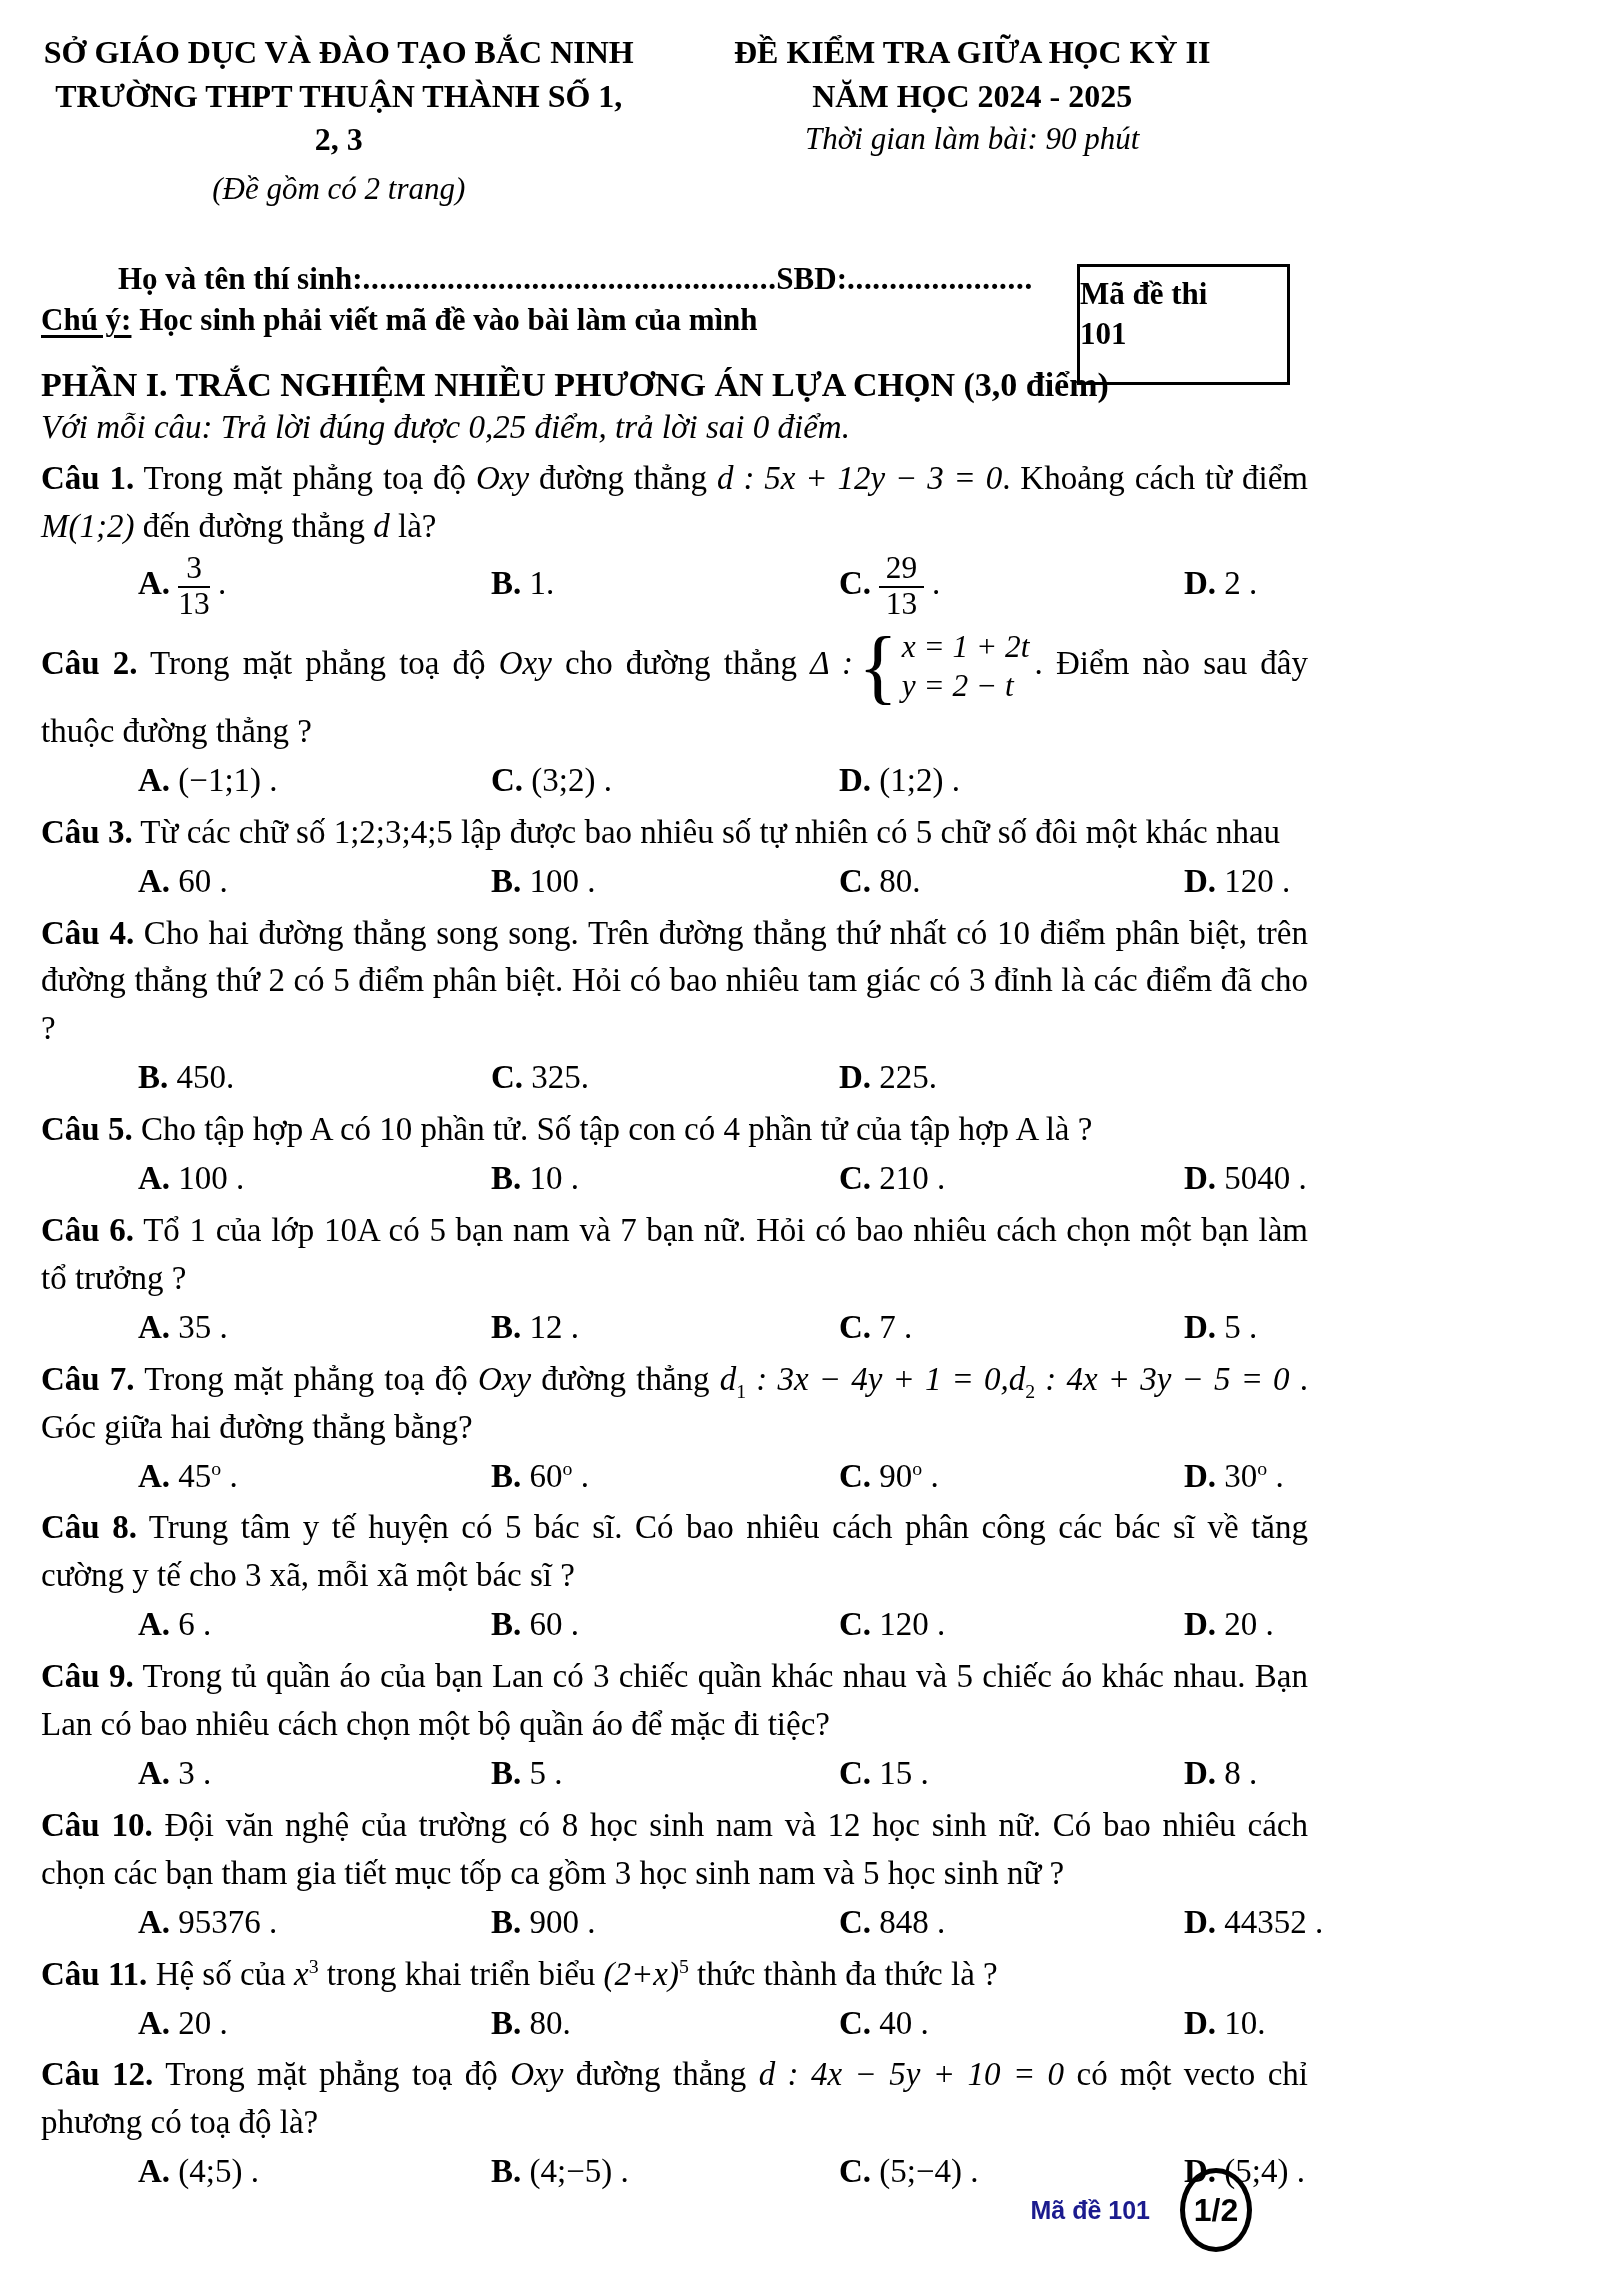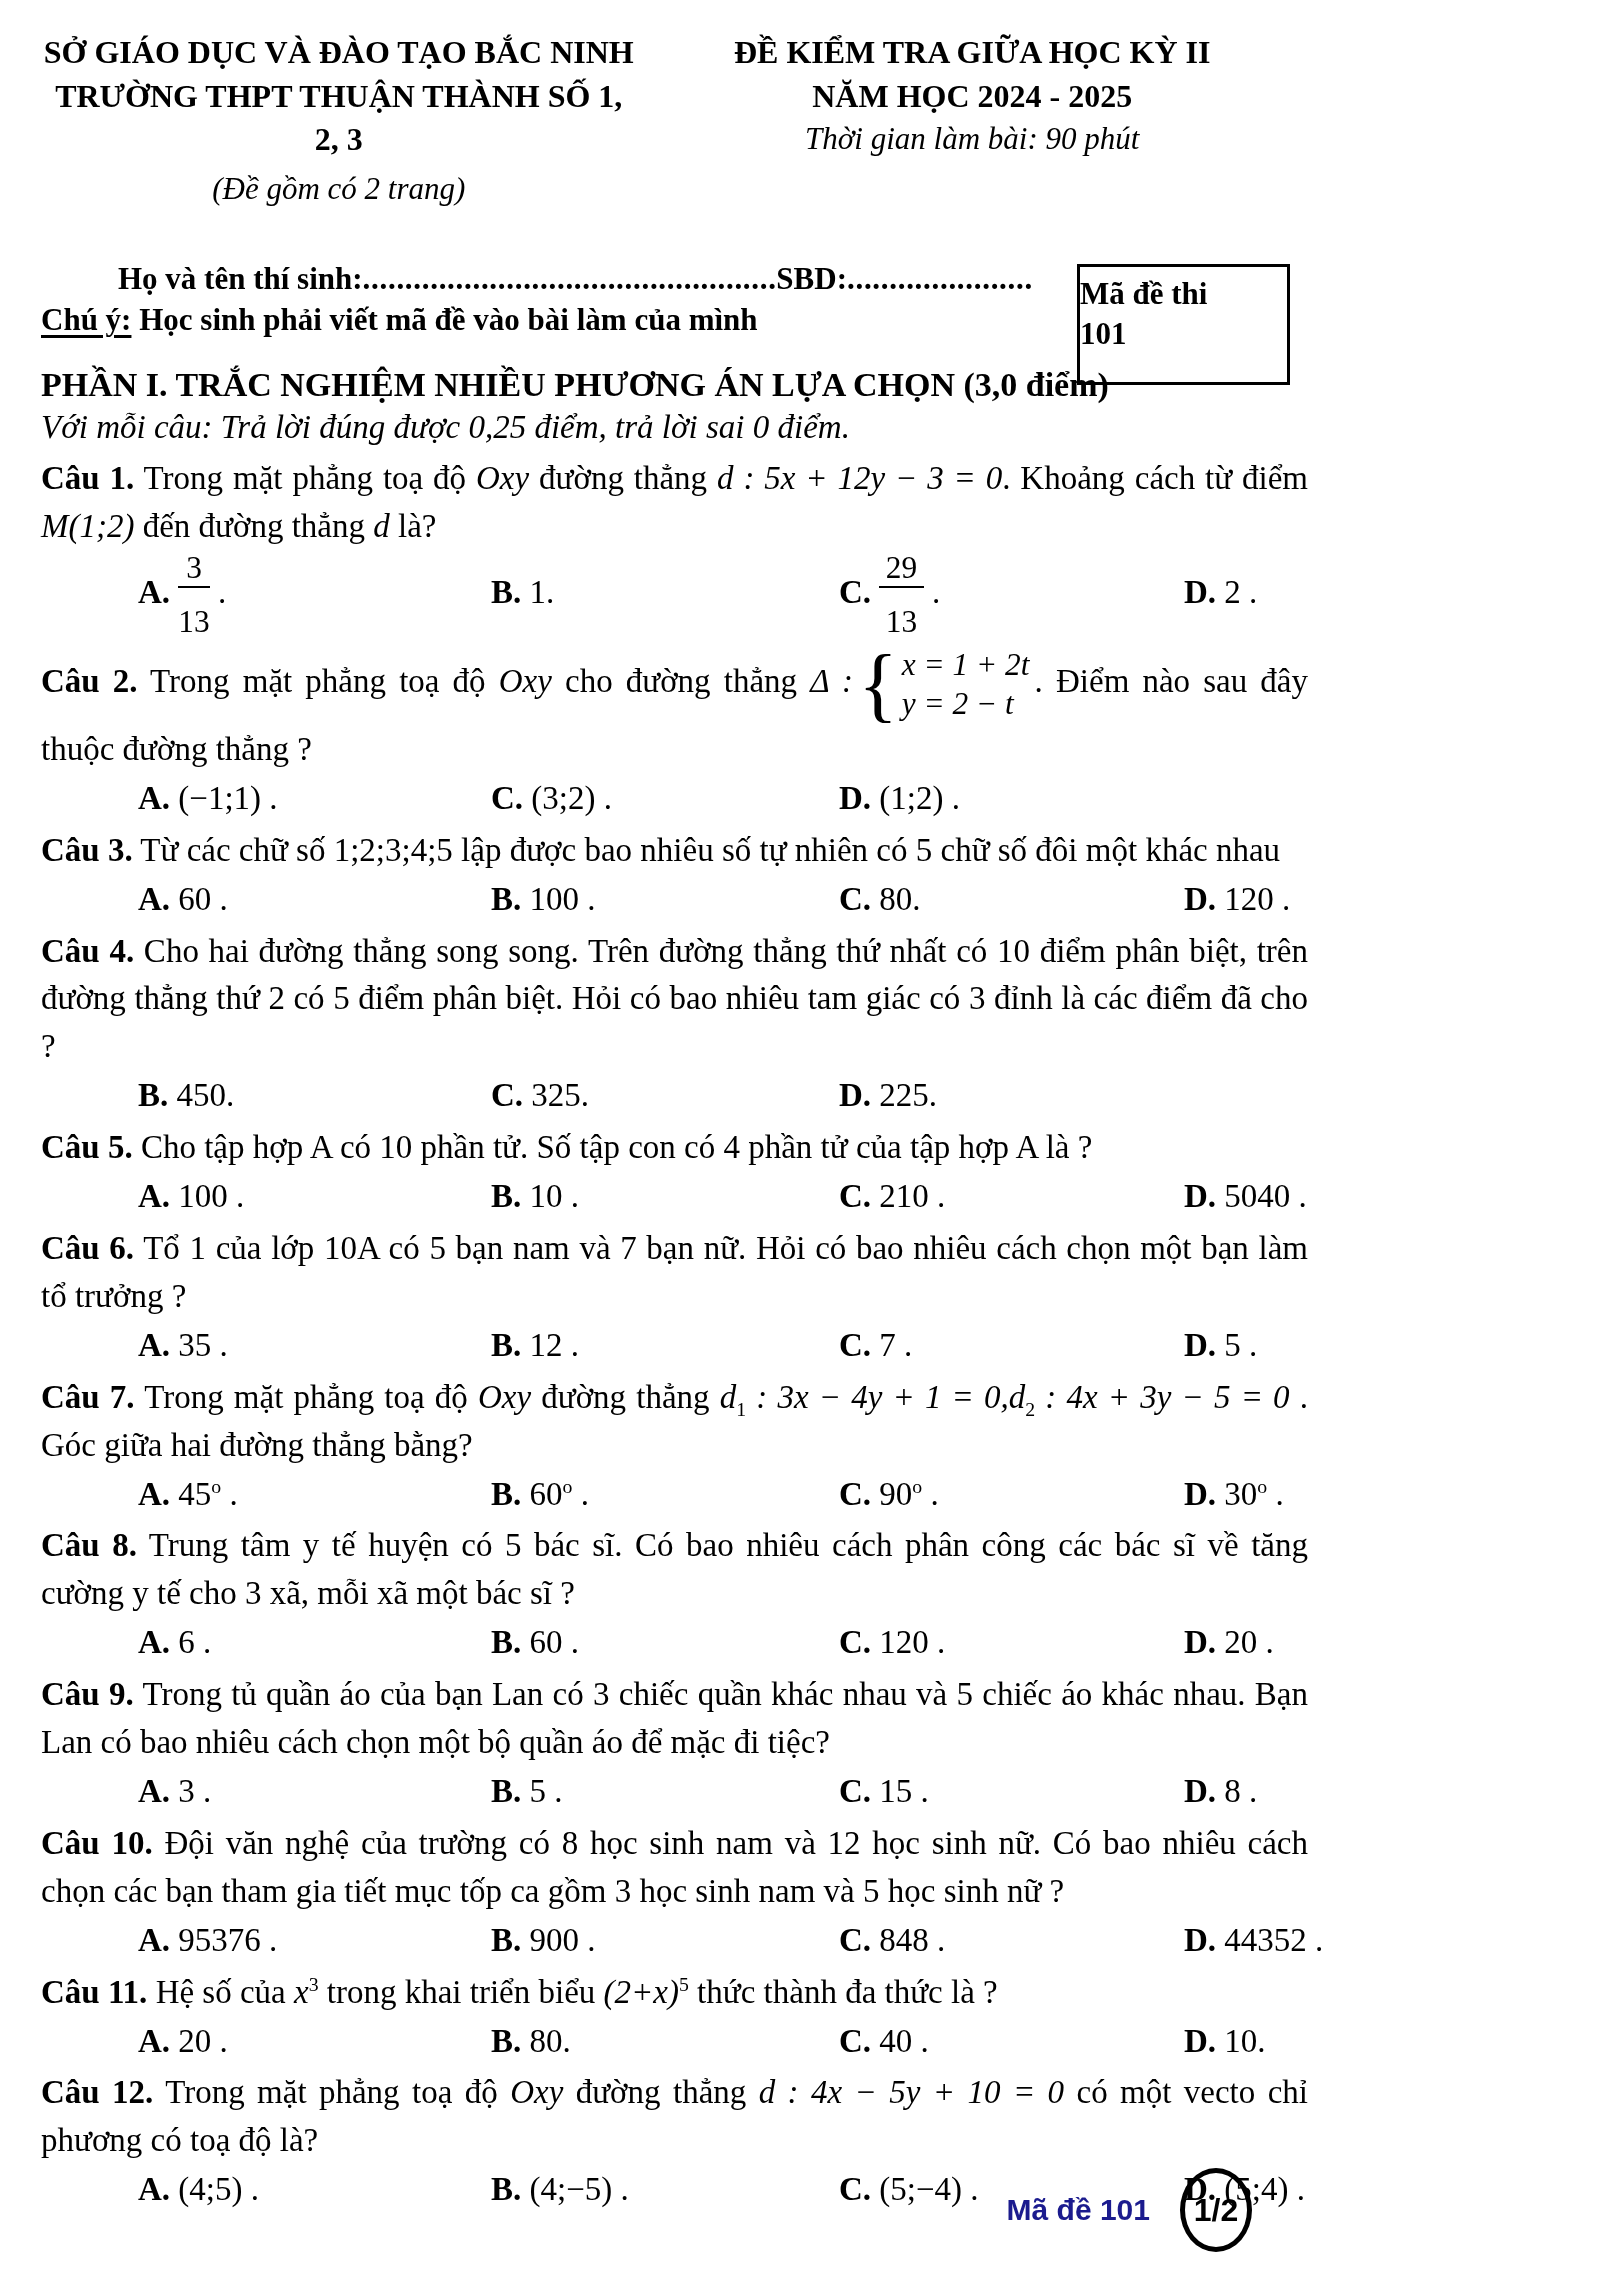--- a/index.html
+++ b/index.html
@@ -48,31 +48,31 @@
     padding-left:97px;margin:1.3px 0 3.9px 0;
     font-size:33px;line-height:1.45;align-items:baseline;
   }
   .opt{white-space:nowrap;}
   .olabel{font-weight:bold;}
   .m{font-style:italic;}
   sup{font-size:0.6em;line-height:0;}
   sub{font-size:0.6em;line-height:0;}
   .frac{display:inline-block;text-align:center;vertical-align:middle;line-height:1.05;font-size:0.95em;}
   .fnum{display:block;border-bottom:2.6px solid #000;padding:0 6.5px 1.3px 6.5px;}
-  .fden{display:block;padding-top:18px;}
+  .fden{display:block;padding-top:0;}
   .cases{display:inline-flex;align-items:center;vertical-align:middle;margin:0 5.2px;}
   .brace{font-size:2.5em;line-height:1;font-style:normal;margin-right:3.9px;font-weight:normal;}
   .ccol{display:inline-flex;flex-direction:column;font-style:italic;line-height:1.22;font-size:0.95em;}
   
   .footer{
     position:absolute;right:97px;bottom:43px;
     display:flex;align-items:center;gap:30px;
     font-family:"Liberation Sans","DejaVu Sans",sans-serif;font-weight:bold;
   }
-  .footer-code{font-size:30px;margin-left:36px;}
+  .footer-code{font-size:25px;margin-left:36px;}
   .page-circle{
     width:72px;height:84px;border:5.2px solid #000;border-radius:50%;
     display:flex;align-items:center;justify-content:center;
     font-size:32px;color:#000;box-sizing:border-box;
   }
 </style>
 </head>
 <body>
 
 <div class="page">

